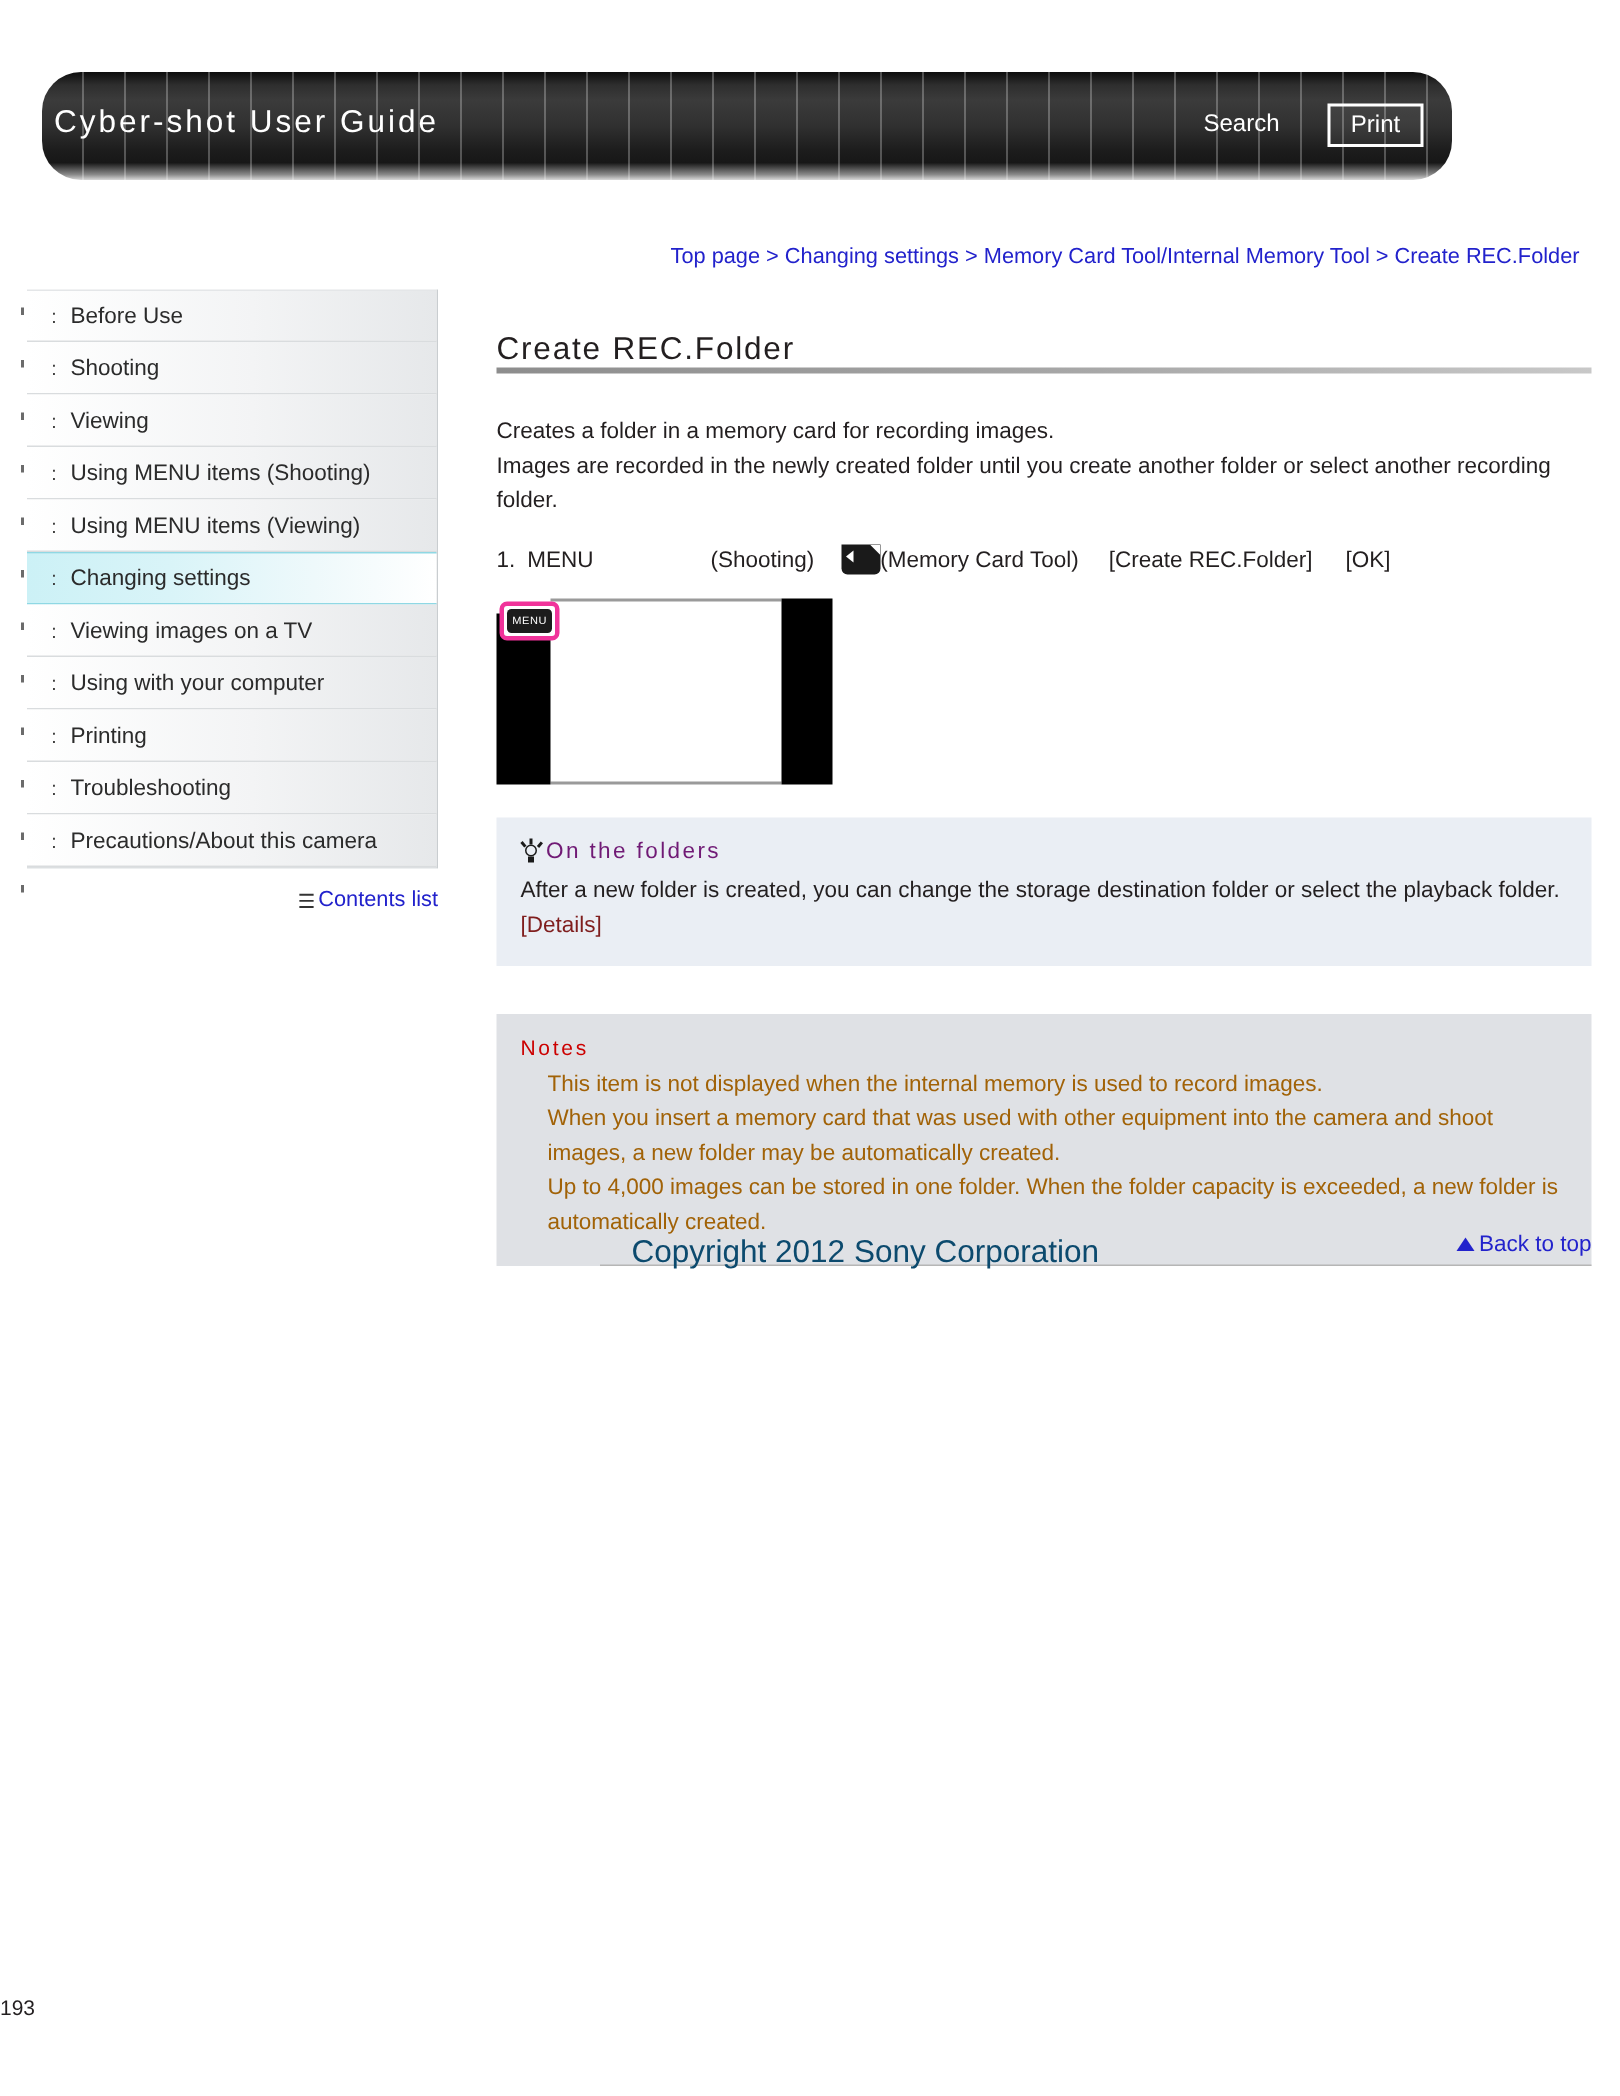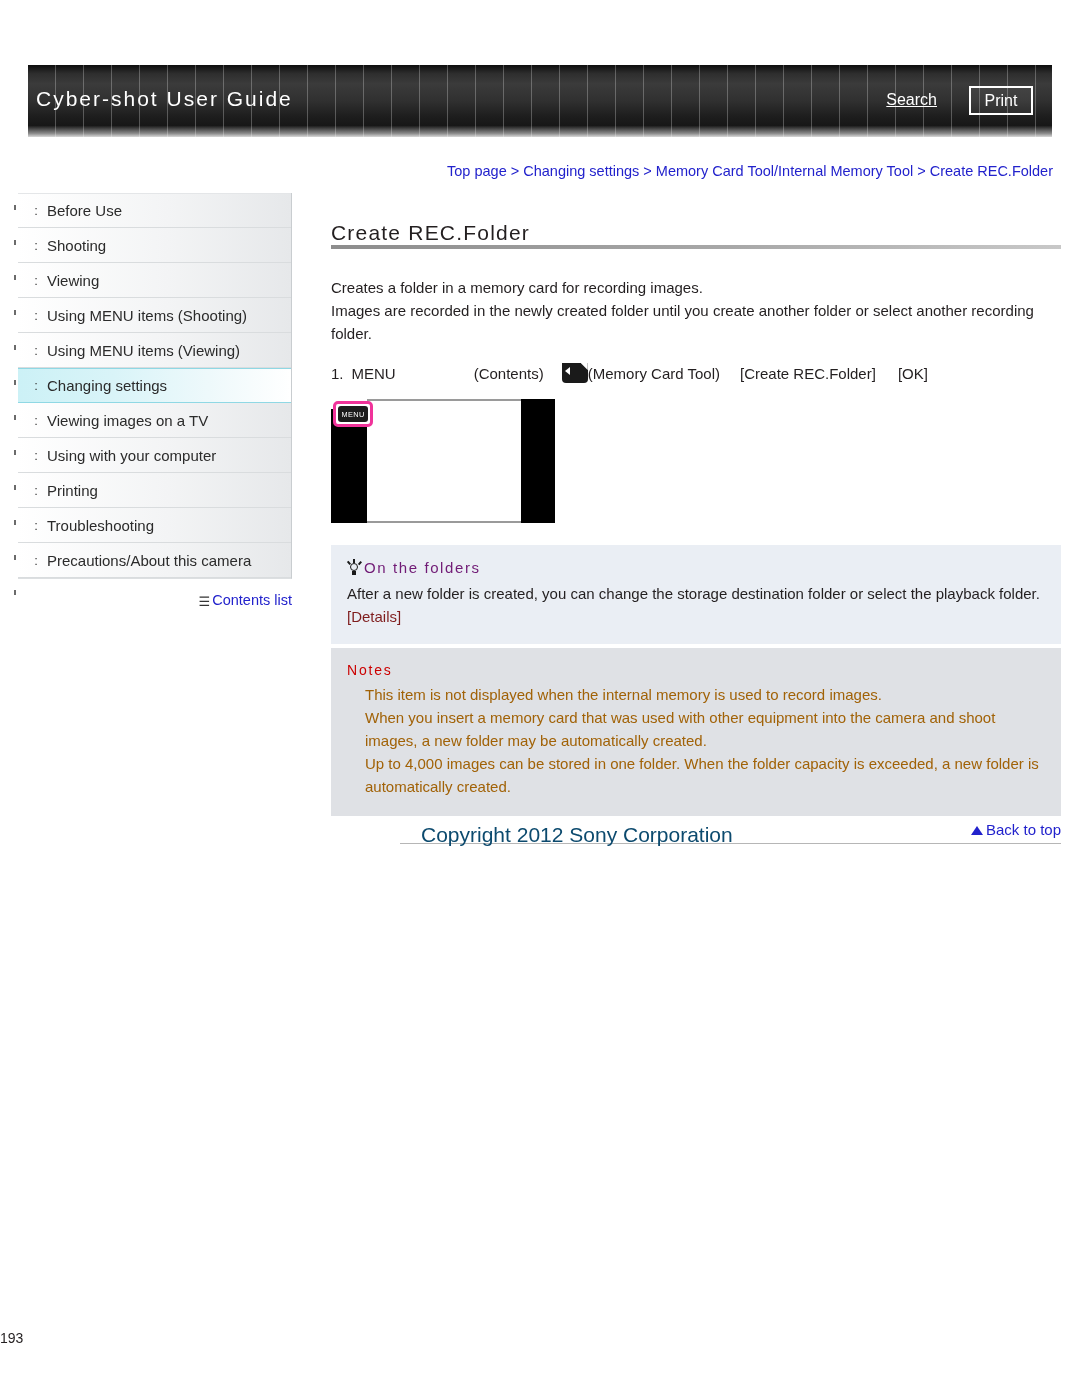--- a/index.html
+++ b/index.html
@@ -14,34 +14,35 @@
     font-family: "Liberation Sans", sans-serif;
     color: #231f20;
     position: relative;
     overflow: hidden;
   }
 
   
   .banner {
     position: absolute;
     left: 28px;
-    top: 65px;
-    width: 1024px;
+    top: 48px;
+    width: 940px;
     height: 72px;
     background:
       linear-gradient(to bottom,
         #0d0d0d 0%,
         #2e2e2e 12%,
         #3b3b3b 26%,
         #303030 50%,
         #1d1d1d 72%,
         #171717 84%,
         #8a8a8a 95%,
         #d8d8d8 100%);
     overflow: hidden;
+    border-radius: 26px;
   }
   .banner-stripes {
     position: absolute;
     inset: 0;
     background-image: repeating-linear-gradient(
       to right,
       rgba(255,255,255,0.00) 0px,
       rgba(255,255,255,0.00) 27px,
       rgba(255,255,255,0.26) 27px,
       rgba(255,255,255,0.26) 28px);
@@ -56,21 +57,20 @@
     letter-spacing: 2.0px;
     white-space: nowrap;
   }
   .banner-search {
     position: absolute;
     right: 115px;
     top: 26px;
     color: #ffffff;
     font-size: 16px;
     white-space: nowrap;
-    text-decoration: underline;
   }
   .banner-print {
     position: absolute;
     right: 19px;
     top: 21px;
     width: 64px;
     height: 29px;
     border: 2px solid #ffffff;
     color: #ffffff;
     font-size: 16px;
@@ -359,21 +359,21 @@
     color: #231f20;
     margin: 0;
   }
   .link {
     color: #7f1d1d;
     text-decoration: none;
   }
 
   
   .notes-box {
-    margin-top: 4px;
+    margin-top: 32px;
     background: #dfe1e5;
     padding: 14px 16px 18px 16px;
     box-sizing: border-box;
     width: 730px;
   }
   .notes-head {
     font-size: 14px;
     color: #cc0000;
     letter-spacing: 1.8px;
     margin-bottom: 5px;
@@ -533,21 +533,21 @@
   <h1 class="page-title">Create REC.Folder</h1>
   <div class="title-rule"></div>
 
   <p class="body-para">Creates a folder in a memory card for recording images.</p>
   <p class="body-para">Images are recorded in the newly created folder until you create another folder or select another recording folder.</p>
 
   <div class="step">
     <span class="step-num">1.</span>
     <span>MENU</span>
     <span class="step-gap-a"></span>
-    <span>(Contents)</span>
+    <span>(Shooting)</span>
     <span class="step-gap-b"></span>
     <span class="card-icon"></span>
     <span>(Memory Card Tool)</span>
     <span class="step-gap-c"></span>
     <span>[Create REC.Folder]</span>
     <span class="step-gap-d"></span>
     <span>[OK]</span>
   </div>
 
   <div class="screen-fig">

